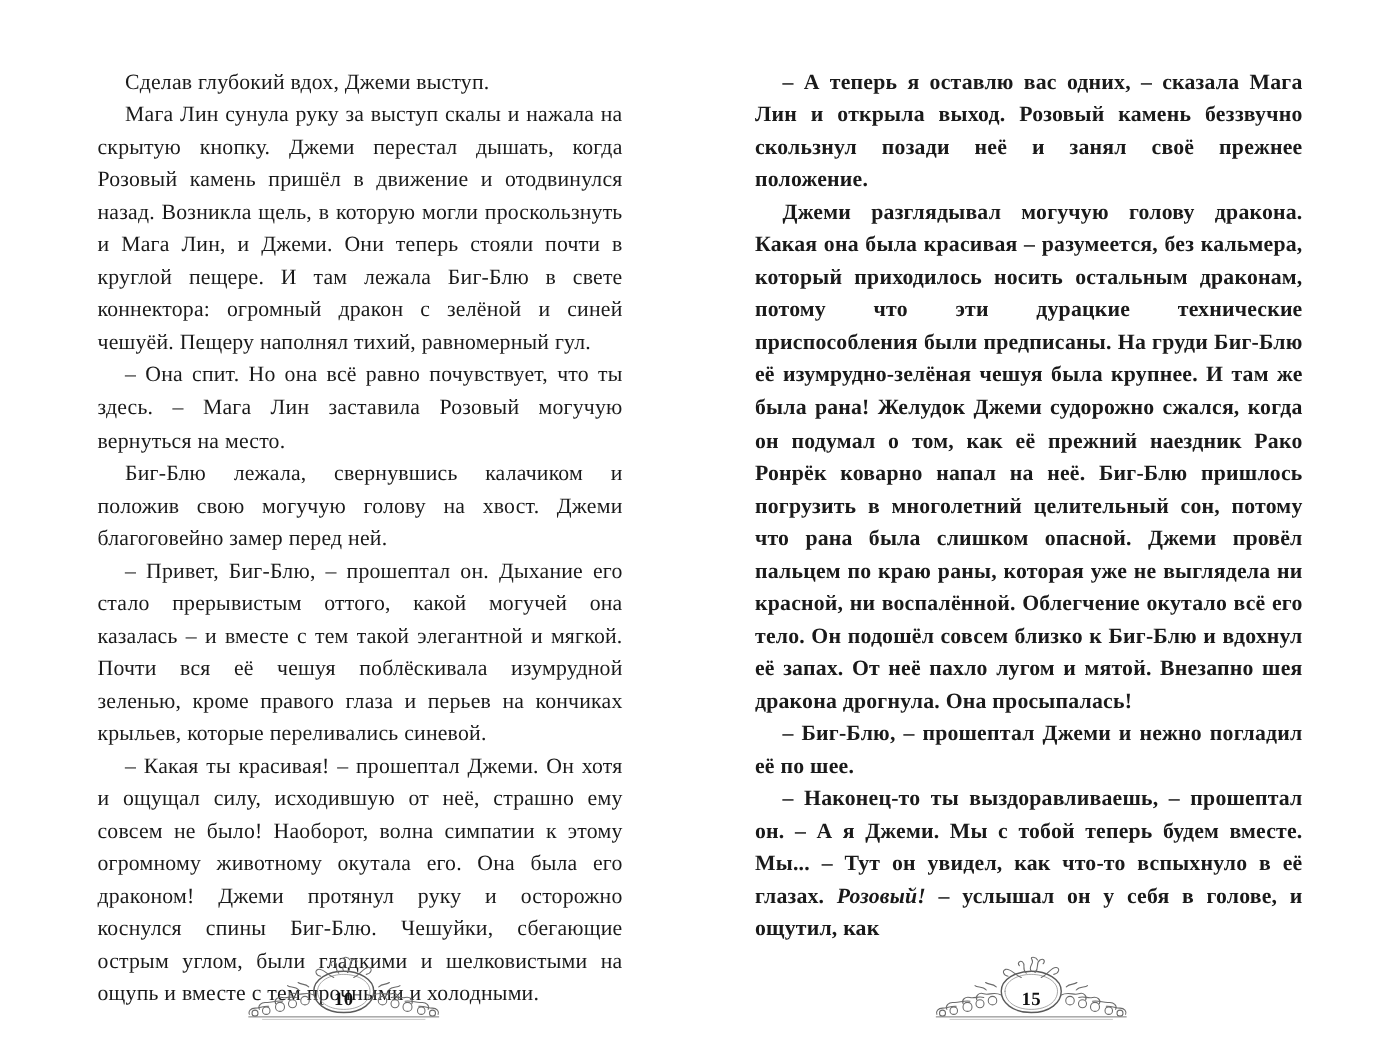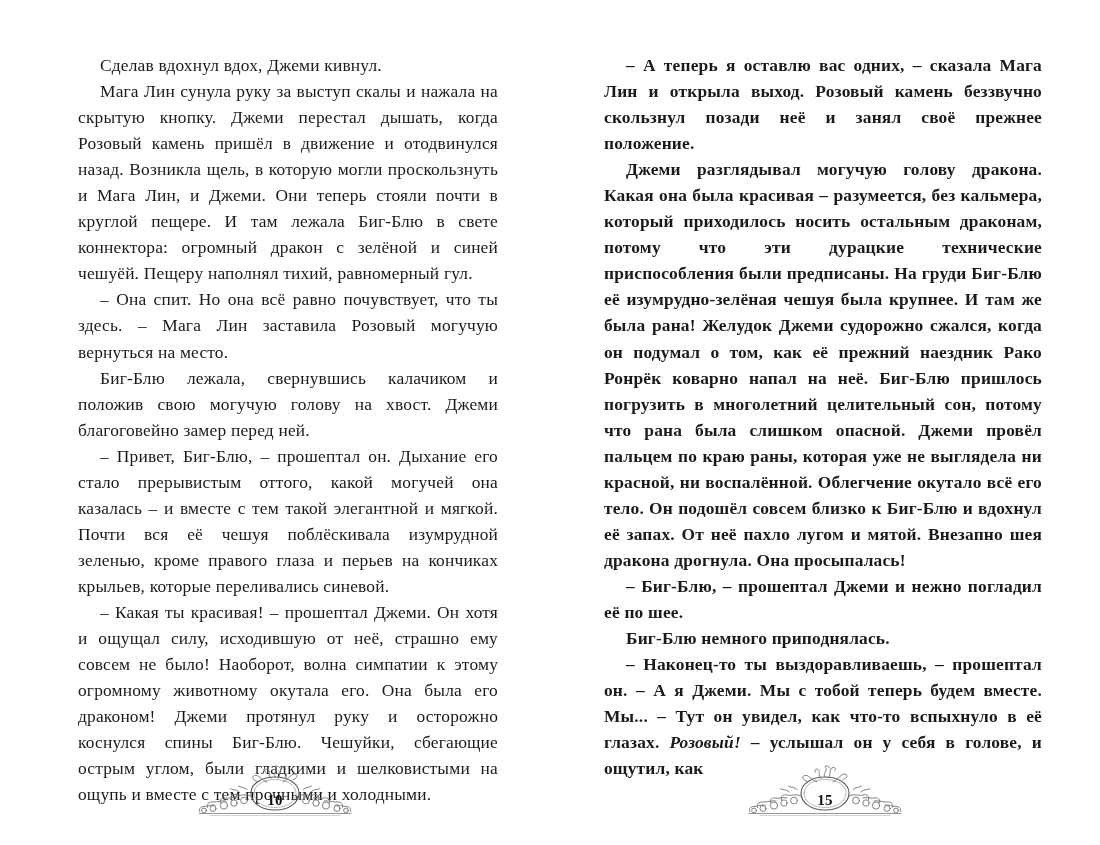--- a/index.html
+++ b/index.html
@@ -84,21 +84,21 @@
     pointer-events: none;
   }
 </style>
 </head>
 <body>
 
 <div class="spread">
 
   <div class="page page-left">
     <div class="textblock">
-      <p class="para">Сделав вдохнул вдох, Джеми кивнул.</p>
+      <p class="para">Сделав глубокий вдох, Джеми выступ.</p>
       <p class="para">Мага Лин сунула руку за выступ скалы и нажала на скрытую кнопку. Джеми перестал дышать, когда Розовый камень пришёл в движение и отодвинулся назад. Возникла щель, в которую могли проскользнуть и Мага Лин, и Джеми. Они теперь стояли почти в круглой пещере. И там лежала Биг-Блю в свете коннектора: огромный дракон с зелёной и синей чешуёй. Пещеру наполнял тихий, равномерный гул.</p>
       <p class="para">– Она спит. Но она всё равно почувствует, что ты здесь. – Мага Лин заставила Розовый могучую вернуться на место.</p>
       <p class="para">Биг-Блю лежала, свернувшись калачиком и положив свою могучую голову на хвост. Джеми благоговейно замер перед ней.</p>
       <p class="para">– Привет, Биг-Блю, – прошептал он. Дыхание его стало прерывистым оттого, какой могучей она казалась – и вместе с тем такой элегантной и мягкой. Почти вся её чешуя поблёскивала изумрудной зеленью, кроме правого глаза и перьев на кончиках крыльев, которые переливались синевой.</p>
       <p class="para">– Какая ты красивая! – прошептал Джеми. Он хотя и ощущал силу, исходившую от неё, страшно ему совсем не было! Наоборот, волна симпатии к этому огромному животному окутала его. Она была его драконом! Джеми протянул руку и осторожно коснулся спины Биг-Блю. Чешуйки, сбегающие острым углом, были гладкими и шелковистыми на ощупь и вместе с тем прочными и холодными.</p>
     </div>
 
     <div class="folio">
       <div class="folio-inner">
         <svg viewBox="0 0 170 62" xmlns="http://www.w3.org/2000/svg">
@@ -144,21 +144,20 @@
         <div class="folio-num">10</div>
       </div>
     </div>
   </div>
 
   <div class="page page-right">
     <div class="textblock">
       <p class="para">– А теперь я оставлю вас одних, – сказала Мага Лин и открыла выход. Розовый камень беззвучно скользнул позади неё и занял своё прежнее положение.</p>
       <p class="para">Джеми разглядывал могучую голову дракона. Какая она была красивая – разумеется, без кальмера, который приходилось носить остальным драконам, потому что эти дурацкие технические приспособления были предписаны. На груди Биг-Блю её изумрудно-зелёная чешуя была крупнее. И там же была рана! Желудок Джеми судорожно сжался, когда он подумал о том, как её прежний наездник Рако Ронрёк коварно напал на неё. Биг-Блю пришлось погрузить в многолетний целительный сон, потому что рана была слишком опасной. Джеми провёл пальцем по краю раны, которая уже не выглядела ни красной, ни воспалённой. Облегчение окутало всё его тело. Он подошёл совсем близко к Биг-Блю и вдохнул её запах. От неё пахло лугом и мятой. Внезапно шея дракона дрогнула. Она просыпалась!</p>
       <p class="para">– Биг-Блю, – прошептал Джеми и нежно погладил её по шее.</p>
-      <p class="para">Биг-Блю немного приподнялась.</p>
       <p class="para"><span>– Наконец-то ты выздоравливаешь, – прошептал он. – А я Джеми. Мы с тобой теперь будем вместе. Мы... – Тут он увидел, как что-то вспыхнуло в её глазах. </span><em>Розовый!</em><span> – услышал он у себя в голове, и ощутил, как</span></p>
     </div>
 
     <div class="folio">
       <div class="folio-inner">
         <svg viewBox="0 0 170 62" xmlns="http://www.w3.org/2000/svg">
           <g fill="none" stroke="#6b6b6b" stroke-width="0.85" stroke-linecap="round">
             <path d="M61 28 C61 18, 73 12, 85 12 C97 12, 109 18, 109 28 C109 37, 100 45, 85 45 C70 45, 61 37, 61 28 Z" stroke="#5a5a5a" stroke-width="1.1"></path>
             <path d="M64 28 C64 19.5, 74.5 14.5, 85 14.5 C95.5 14.5, 106 19.5, 106 28 C106 36, 98 42.5, 85 42.5 C72 42.5, 64 36, 64 28 Z" stroke="#8a8a8a" stroke-width="0.6"></path>
             <path d="M85 12 C82 8, 88 6, 85.5 2.5 C83.5 0, 89 0.5, 90 3"></path>

